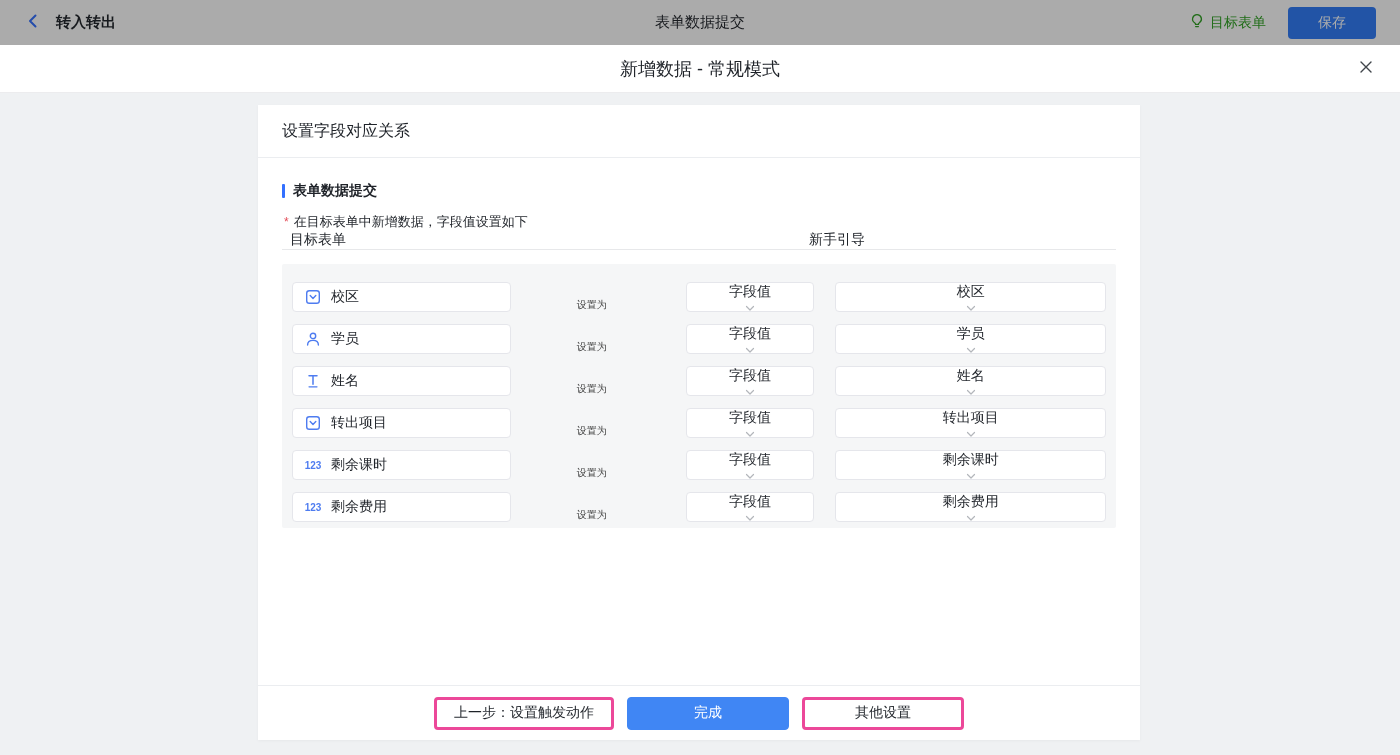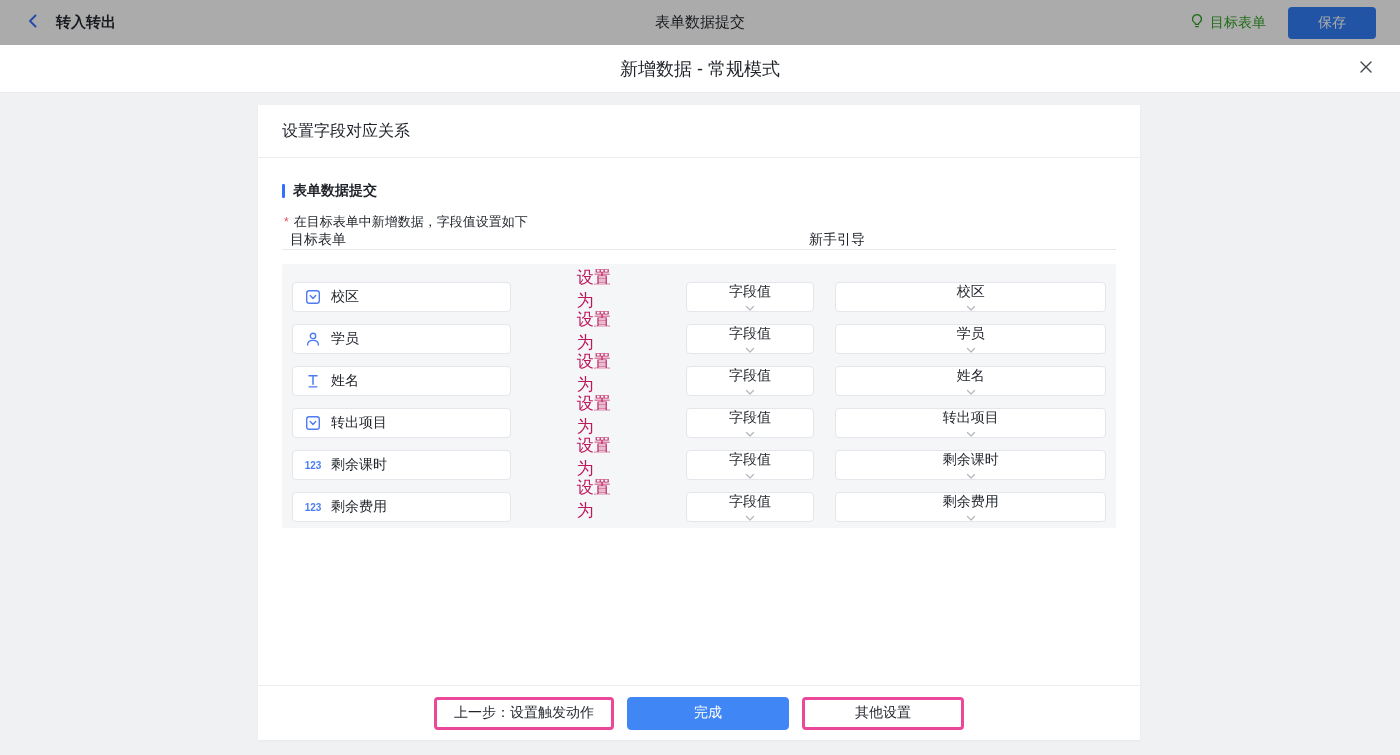--- a/index.html
+++ b/index.html
@@ -85,21 +85,21 @@
   .map-row { height:42px; display:flex; align-items:flex-end;gap:9px; }
   .field-box {
     width:219px; height:30px; background:#fff;
     border:1px solid #e5e6eb; border-radius:4px;
     display:flex; align-items:center; padding:0 10px; gap:8px;
     cursor:pointer;
   }
   .field-icon { width:20px; display:flex; align-items:center; justify-content:center; flex:none; }
   .num-ic { font-size:10px; font-weight:700; color:#4e7cf0; letter-spacing:0; }
   .field-label { font-size:14px; color:#1f2329; white-space:nowrap; }
-  .set-as { margin-left:57px; width:44px; font-size:17px; color:#be185d; flex:none; }
+  .set-as { margin-left:57px; width:44px; font-size:10px; color:#404040; flex:none; }
   .select {
     height:30px; background:#fff; border:1px solid #e5e6eb; border-radius:4px;
     display:flex; align-items:center; justify-content:space-between;
     padding:0 10px; font-size:14px; color:#1f2329; cursor:pointer;flex-direction:column;
   }
   .select-mode { width:129px; margin-left:56px; }
   .select-output { width:271px; margin-left:12px; }
 
   .card-footer {
     position:absolute; left:0; right:0; bottom:0; height:55px;

